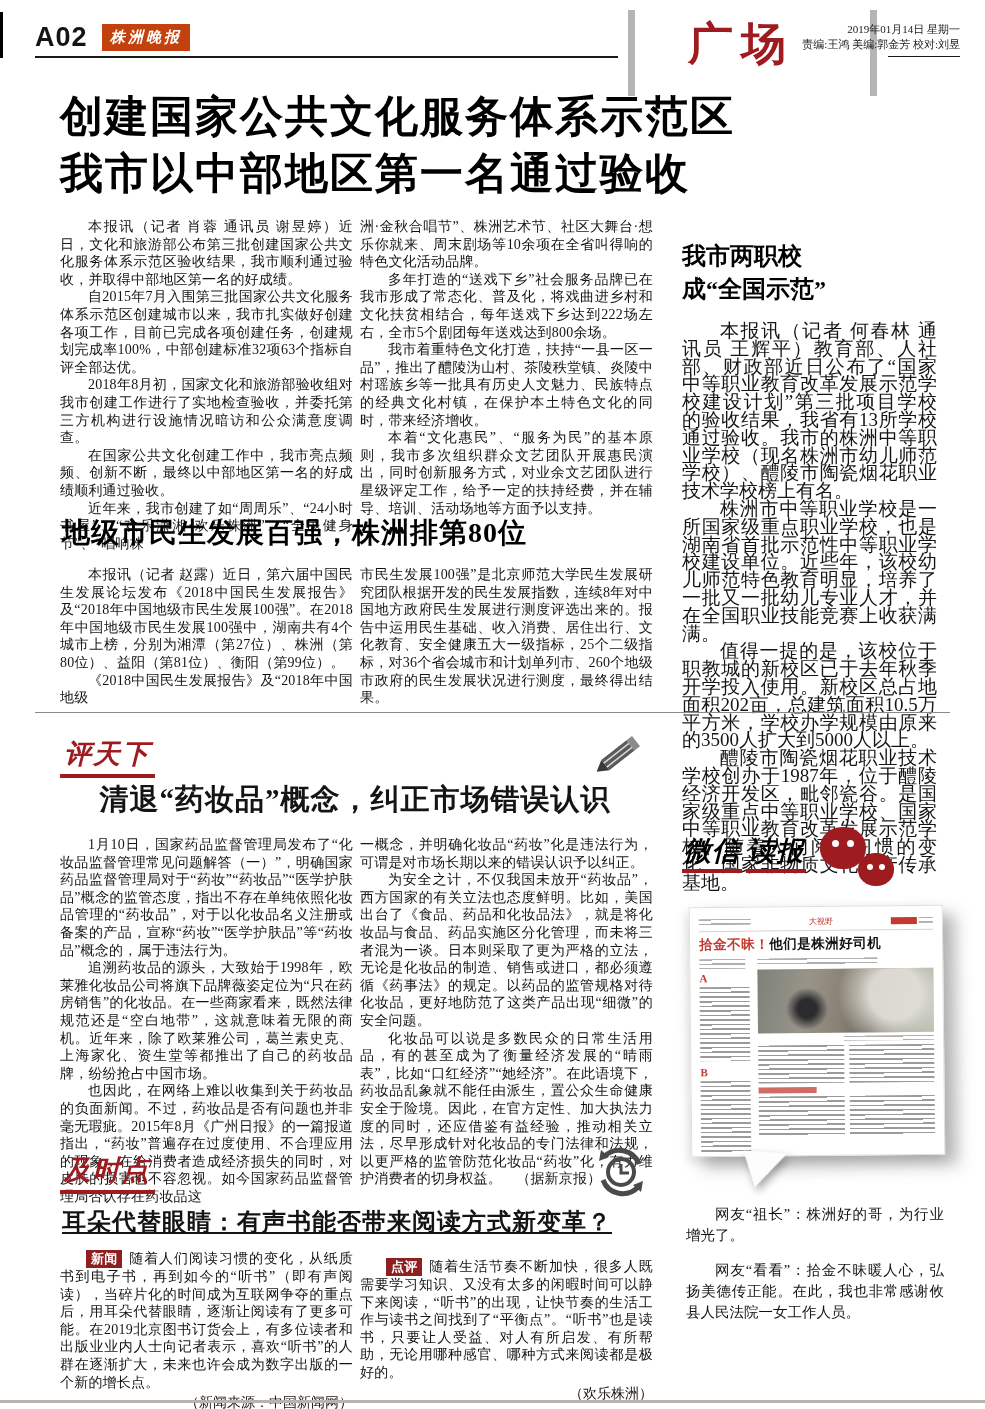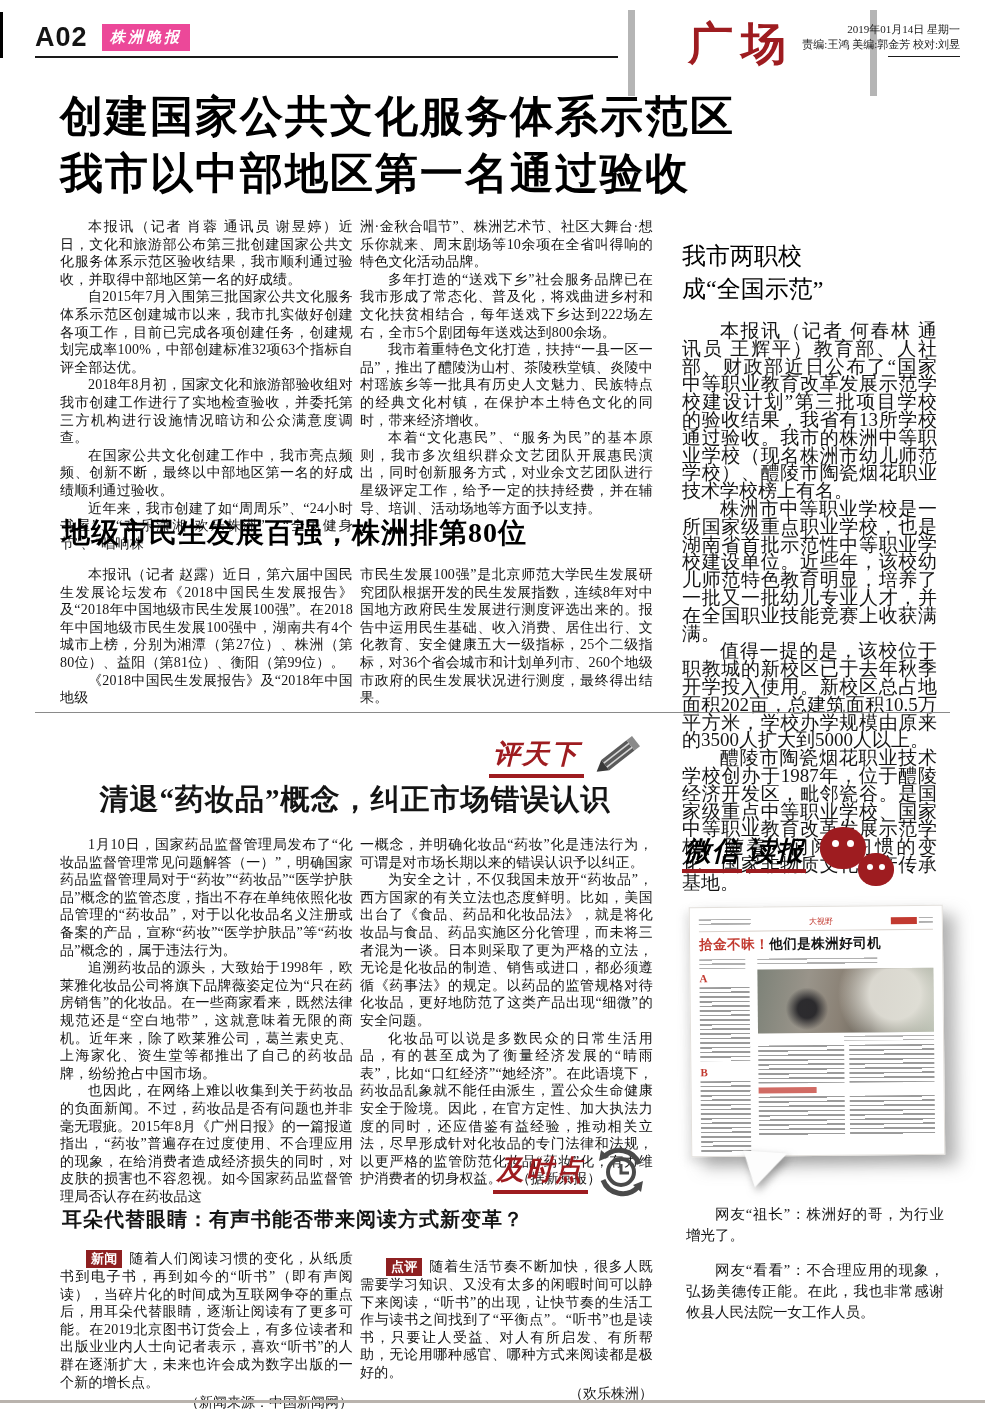--- a/index.html
+++ b/index.html
@@ -1,48 +1,48 @@
 <!DOCTYPE html>
 <html><head>
 <meta charset="utf-8">
 <style>
   html,body{margin:0;padding:0;background:#fff;}
   .page{position:relative;width:985px;height:1409px;background:#fff;overflow:hidden;
         font-family:"Liberation Serif","DejaVu Serif",serif;color:#141414;}
   .abs{position:absolute;}
   
   .pageno{font-family:"Liberation Sans","DejaVu Sans",sans-serif;font-size:27px;font-weight:bold;letter-spacing:1px;}
-  .masthead{background:#ec4899;color:#fff;font-weight:bold;font-size:15px;letter-spacing:3px;
+  .masthead{background:#c2410c;color:#fff;font-weight:bold;font-size:15px;letter-spacing:3px;
             padding:4px 8px;font-style:italic;}
   .rule{background:#1a1a1a;height:2px;}
   .graybar{background:#b5b5b5;width:7px;height:86px;}
   .section-title{color:#9e1c20;font-size:45px;font-weight:bold;letter-spacing:8px;}
   .dateline{font-size:11px;text-align:right;line-height:15px;color:#222;}
   
   .lead-headline{font-family:"Liberation Sans","DejaVu Sans",sans-serif;font-weight:900;
                  font-size:43px;line-height:57px;letter-spacing:2px;color:#000;}
   .h2{font-weight:bold;font-size:28px;letter-spacing:1px;color:#000;}
-  .h3{font-weight:normal;font-size:24px;line-height:33px;color:#000;}
+  .h3{font-weight:bold;font-size:24px;line-height:33px;color:#000;}
   .h-comment{font-weight:bold;font-size:29px;text-align:center;letter-spacing:1px;}
-  .h-timely{font-weight:bold;font-size:20px;letter-spacing:1px;}
+  .h-timely{font-weight:bold;font-size:24px;letter-spacing:1px;text-decoration:underline;}
   
   .col{width:293px;}
   .col p{margin:0;text-indent:2em;font-size:14px;line-height:17.6px;text-align:justify;
          letter-spacing:0.2px;}
   .col p.noindent{text-indent:0;}
   .col p.lede{text-indent:0;}
   .sidecol{width:255px;}
   .sidecol p{margin:0;text-indent:2em;font-size:19px;line-height:17.8px;text-align:justify;}
   .src{text-align:right;font-size:14px;line-height:20px;margin-top:2px;}
   .badge{display:inline-block;background:#8e2021;color:#fff;font-size:13px;line-height:16px;
          padding:1px 5px;margin:0 6px 0 2em;font-weight:bold;}
   
   .sec-label{font-size:27px;font-weight:bold;font-style:italic;color:#9e1c20;
              border-bottom:4px solid #9e1c20;padding:0 4px 2px;letter-spacing:2px;}
-  .labelrow{display:flex;align-items:center;justify-content:flex-end;gap:4px;}
+  .labelrow{display:flex;align-items:center;justify-content:space-between;gap:4px;}
   
   .wx-label{font-size:27px;font-weight:bold;font-style:italic;color:#000000;letter-spacing:1px;
             border-bottom:4px solid #9e1c20;padding:0 2px 3px;}
   .wx-bubble{position:absolute;background:#9e1c20;border-radius:50%;}
   .wx-eye{position:absolute;background:#fff;border-radius:50%;}
   
   .thumb{background:#fff;border:1px solid #e3e0dc;padding:8px 9px;
          box-shadow:12px 10px 16px rgba(110,110,110,.5),-3px 5px 10px rgba(160,160,160,.3);
          transform:rotate(-0.6deg);}
   .fake{background-image:repeating-linear-gradient(to bottom,#9b9b9b 0,#9b9b9b 1.6px,transparent 1.6px,transparent 4.6px);}
@@ -194,21 +194,21 @@
           <div class="fake" style="flex:1;height:40px;"></div>
           <div class="fake" style="flex:1;height:40px;"></div>
         </div>
       </div>
     </div>
   </div>
   <div class="abs tail" style="left:742px;top:1152px;"></div>
 
   <div class="abs comments" style="left:686px;top:1204px;width:258px;">
     <p>网友“祖长”：株洲好的哥，为行业增光了。</p>
-    <p>网友“看看”：不合理应用的现象，弘扬美德传正能。在此，我也非常感谢攸县人民法院一女工作人员。</p>
+    <p>网友“看看”：拾金不昧暖人心，弘扬美德传正能。在此，我也非常感谢攸县人民法院一女工作人员。</p>
   </div>
 
   <div class="abs labelrow" style="left:60px;top:1142px;width:590px;">
     <span class="sec-label">及时点</span>
     <span>
       <svg width="58" height="58" viewBox="0 0 58 58">
         <circle cx="29" cy="30" r="13" fill="none" stroke="#4a4a4a" stroke-width="4"></circle>
         <path d="M29 22v9h8" fill="none" stroke="#4a4a4a" stroke-width="3"></path>
         <path d="M47 22a21 21 0 0 0-35-7" fill="none" stroke="#4a4a4a" stroke-width="5"></path>
         <path d="M11 38a21 21 0 0 0 35 7" fill="none" stroke="#4a4a4a" stroke-width="5"></path>

